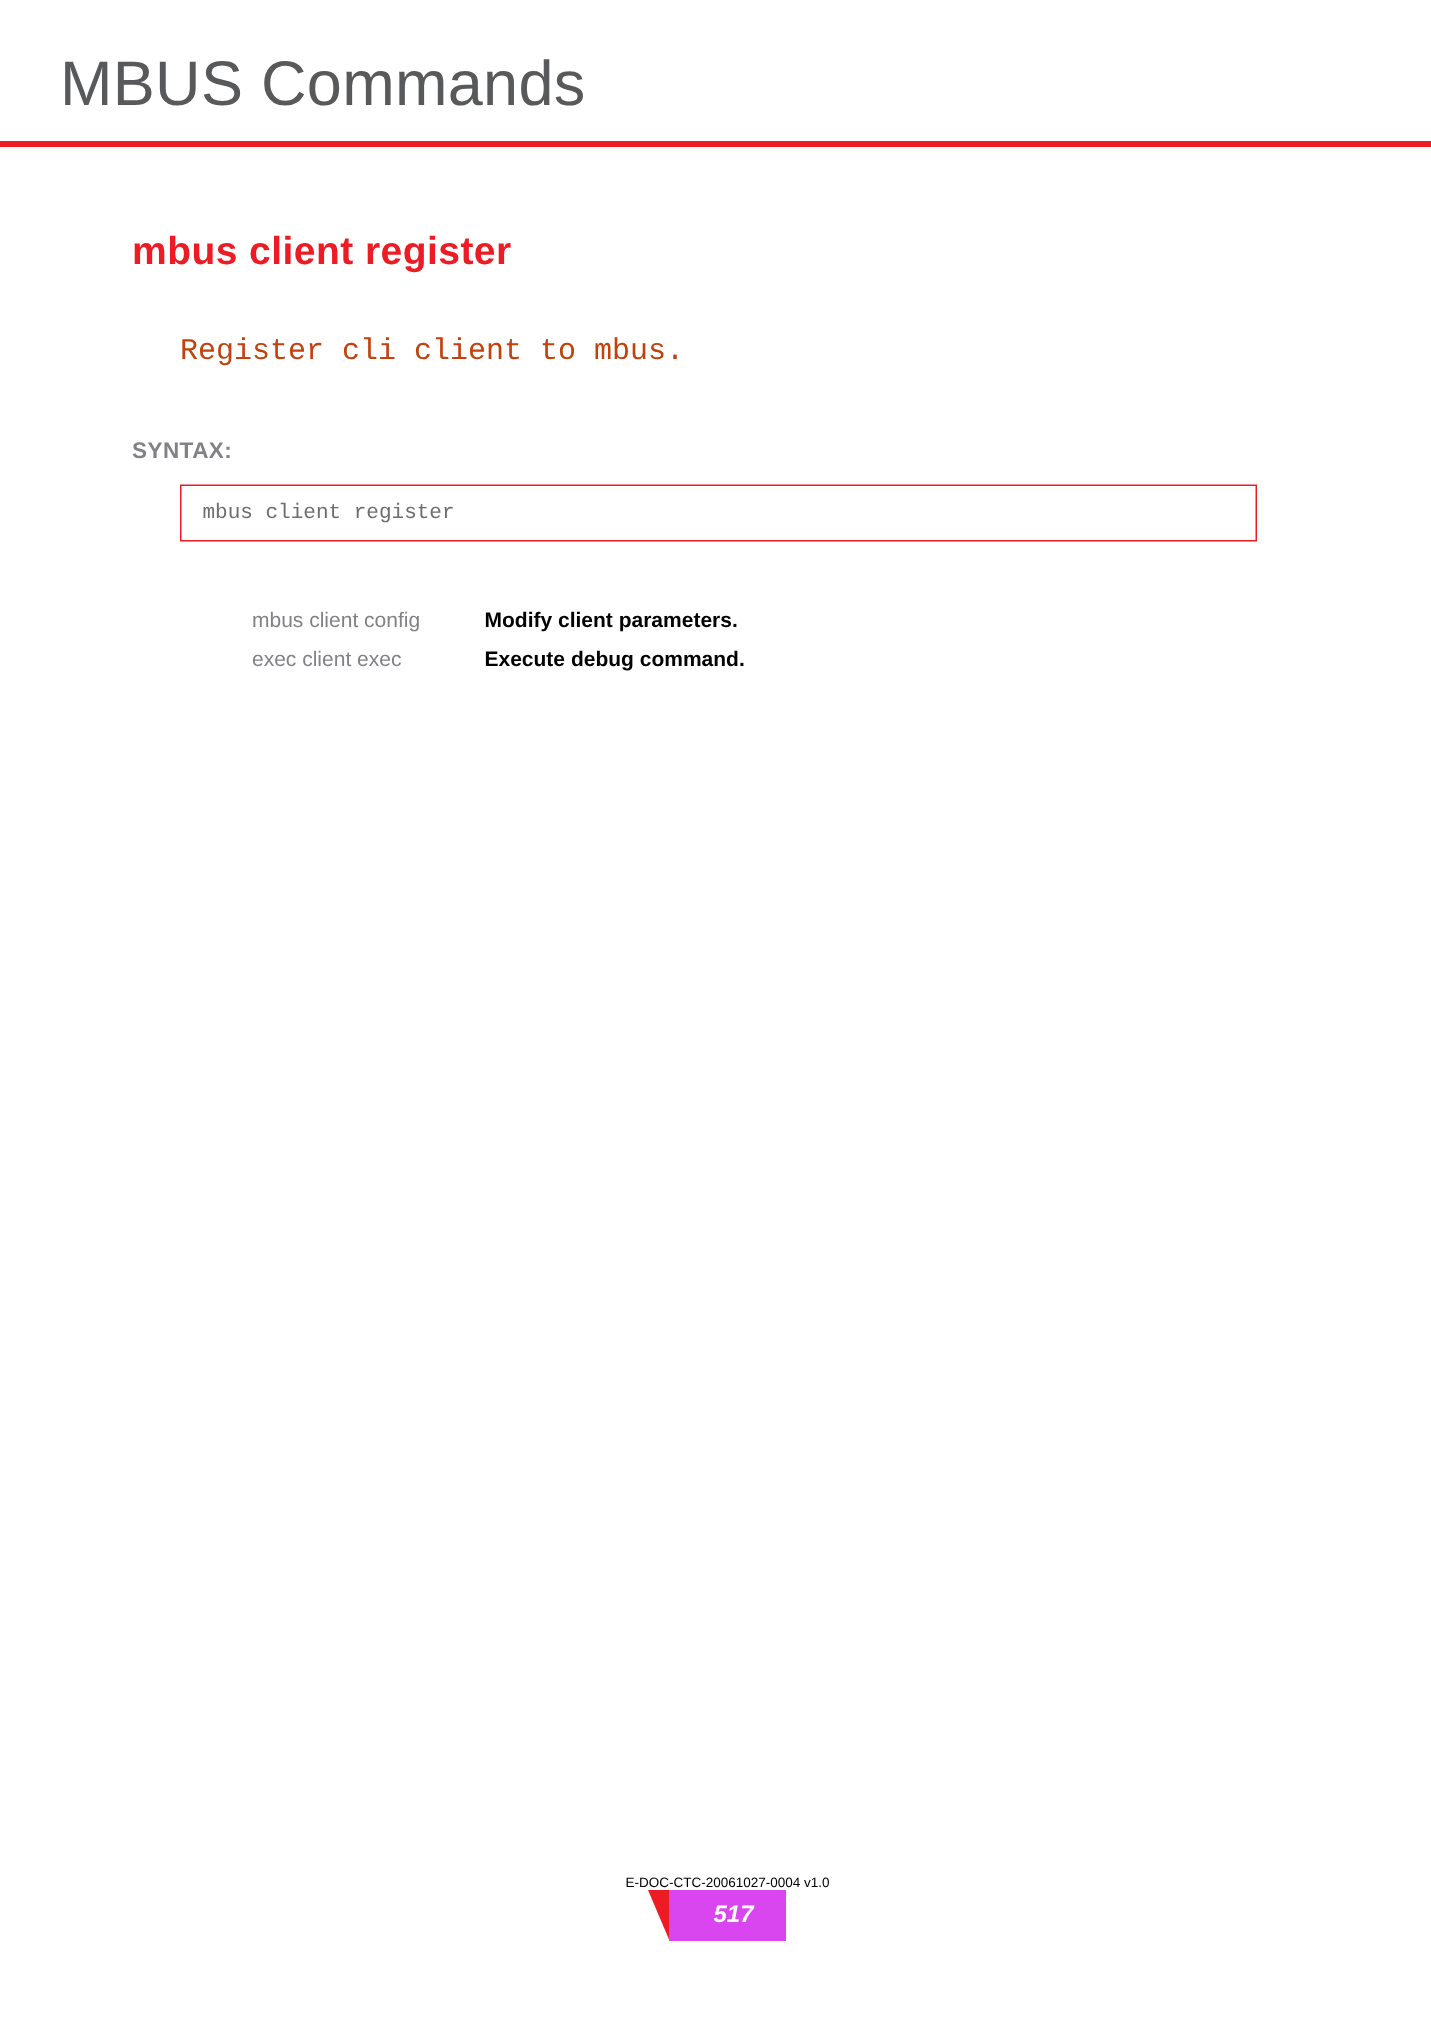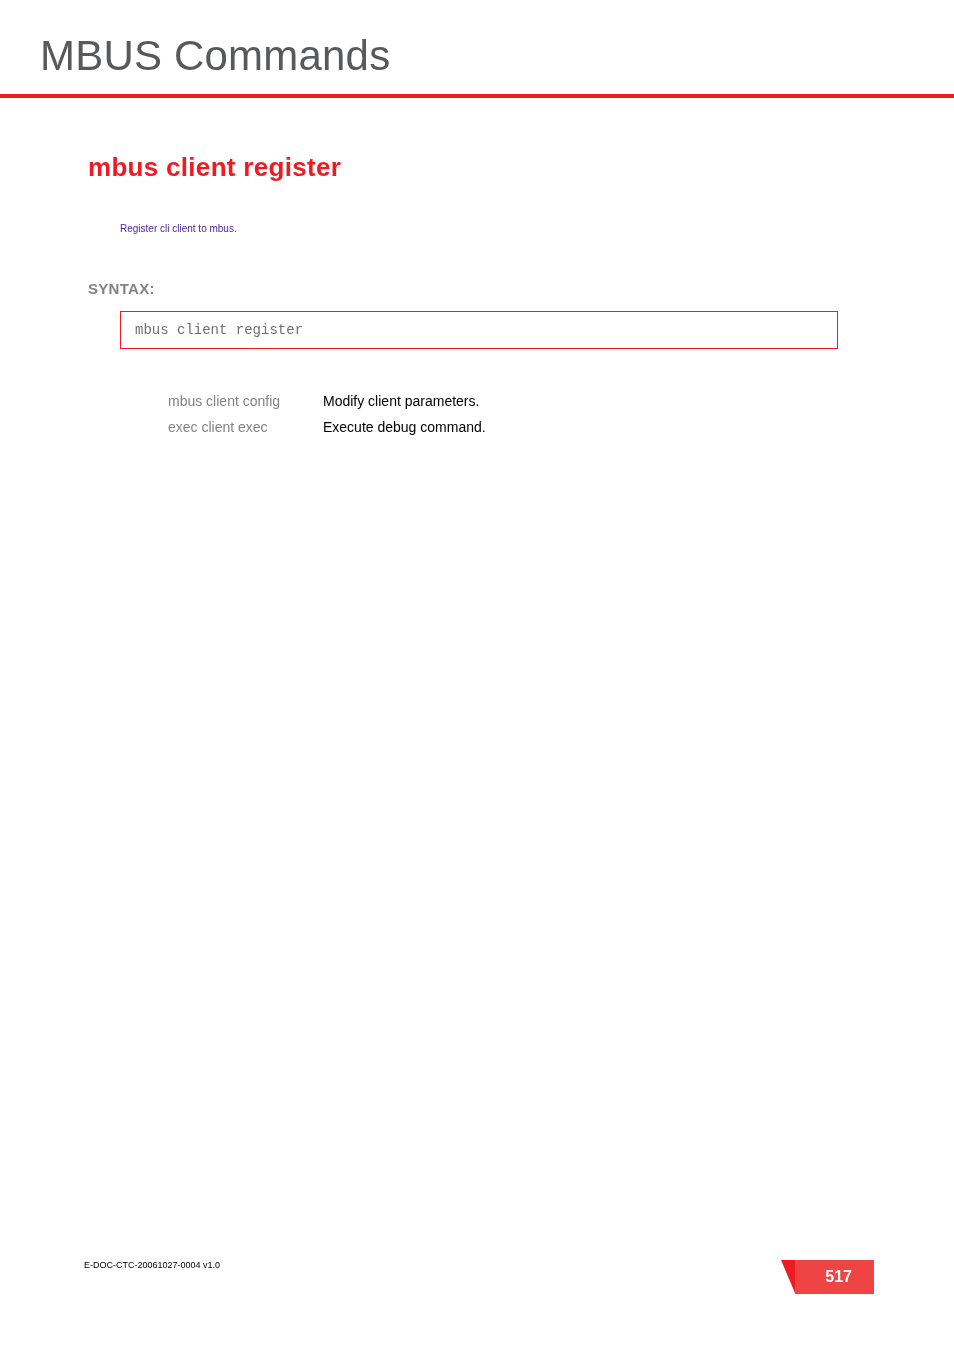--- a/index.html
+++ b/index.html
@@ -32,24 +32,25 @@
   .command-heading {
     font-size: 26px;
     font-weight: bold;
     color: #ed1c24;
     font-family: "Arial Narrow", Arial, sans-serif;
     font-stretch: condensed;
     letter-spacing: 0.3px;
     margin-bottom: 40px;
   }
   .description {
-    font-size: 10px;
-    color: #4c1d95;
+    font-size: 20px;
+    color: #c2410c;
     margin-left: 32px;
     margin-bottom: 46px;
+    font-family: Liberation Mono, monospace;
   }
   .section-label {
     font-size: 15px;
     font-weight: bold;
     color: #808285;
     letter-spacing: 0.3px;
     font-family: Liberation Sans, sans-serif;
     font-stretch: condensed;
     margin-bottom: 14px;
   }
@@ -72,42 +73,45 @@
   }
   .related-cmd {
     width: 155px;
     font-size: 14px;
     color: #808285;
     margin-left: 48px;
   }
   .related-desc {
     font-size: 14px;
     color: #000;
+    font-weight: bold;
   }
   .footer {
     position: absolute;
     bottom: 56px;
-    left: 4px;
+    left: 16px;
     right: 0;
     padding: 0 80px 0 80px;
     display: flex;
     justify-content: space-between;
-    align-items: flex-start;
+    align-items: center;
+    flex-direction: column;
   }
   .doc-id {
     font-size: 9px;
     color: #000;
   }
   .page-badge {
-    background: #ef4444;
+    background: #d946ef;
     color: #fff;
     font-weight: bold;
     font-size: 16px;
     padding: 8px 22px 8px 30px;
     position: relative;
+    font-style: italic;
   }
   .page-badge::before {
     content: "";
     position: absolute;
     left: -14px;
     top: 0;
     width: 0;
     height: 0;
     border-top: 0 solid transparent;
     border-bottom: 33px solid transparent;

